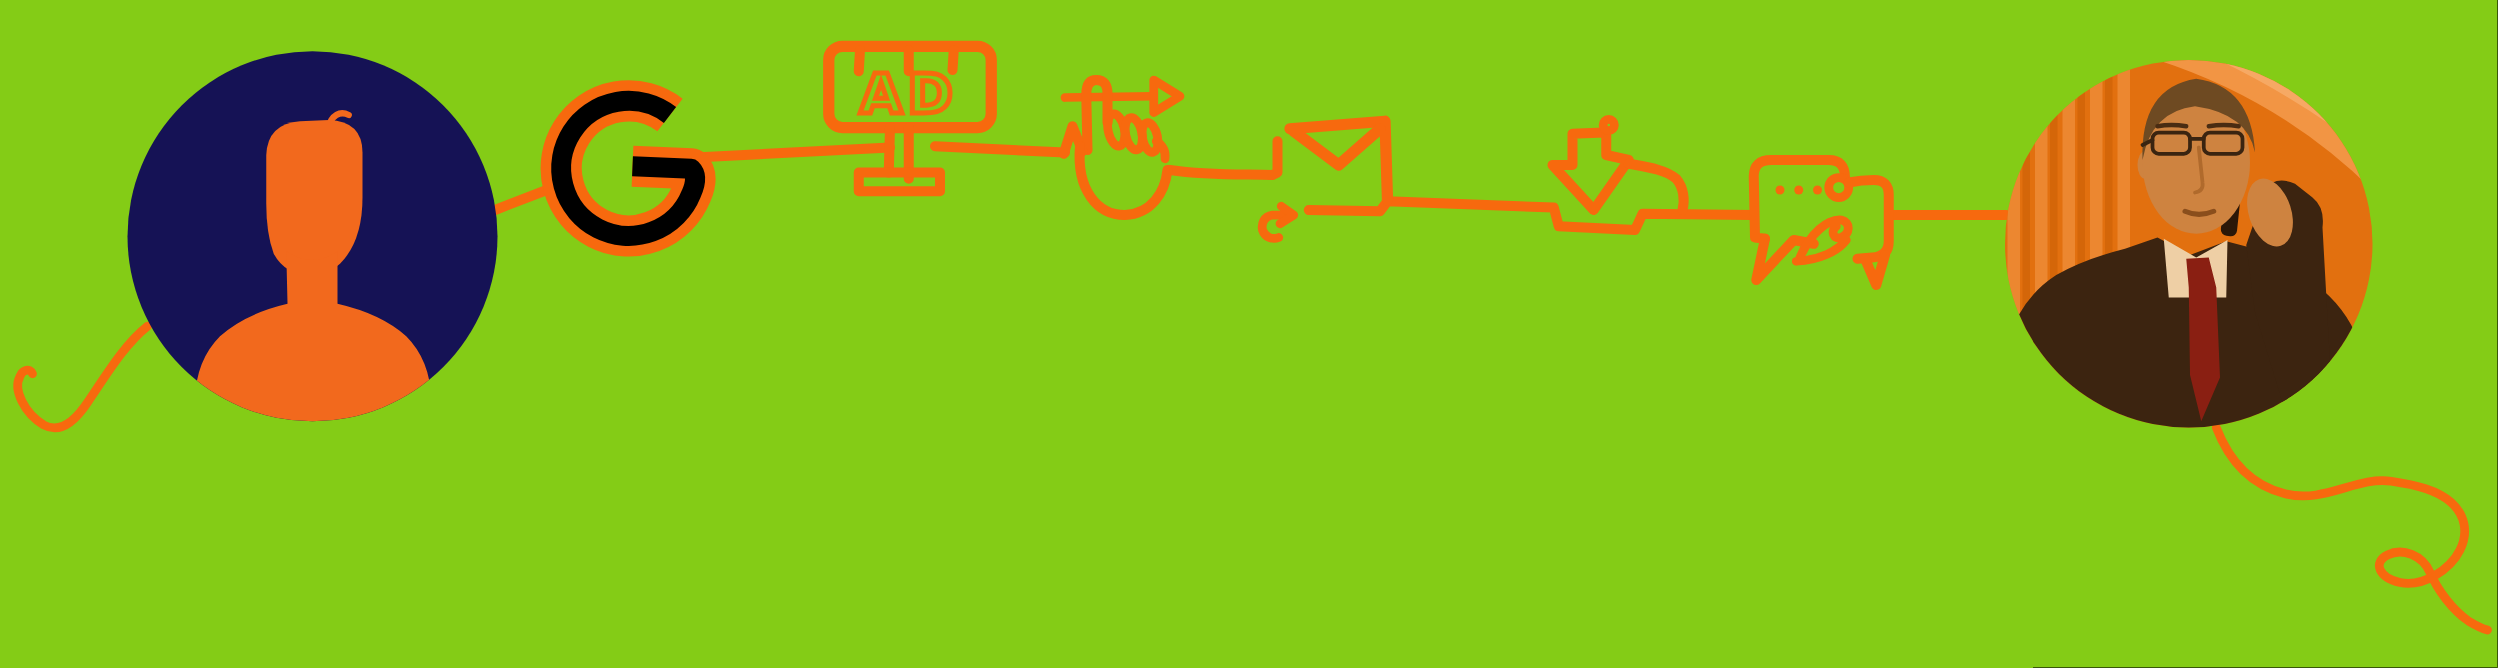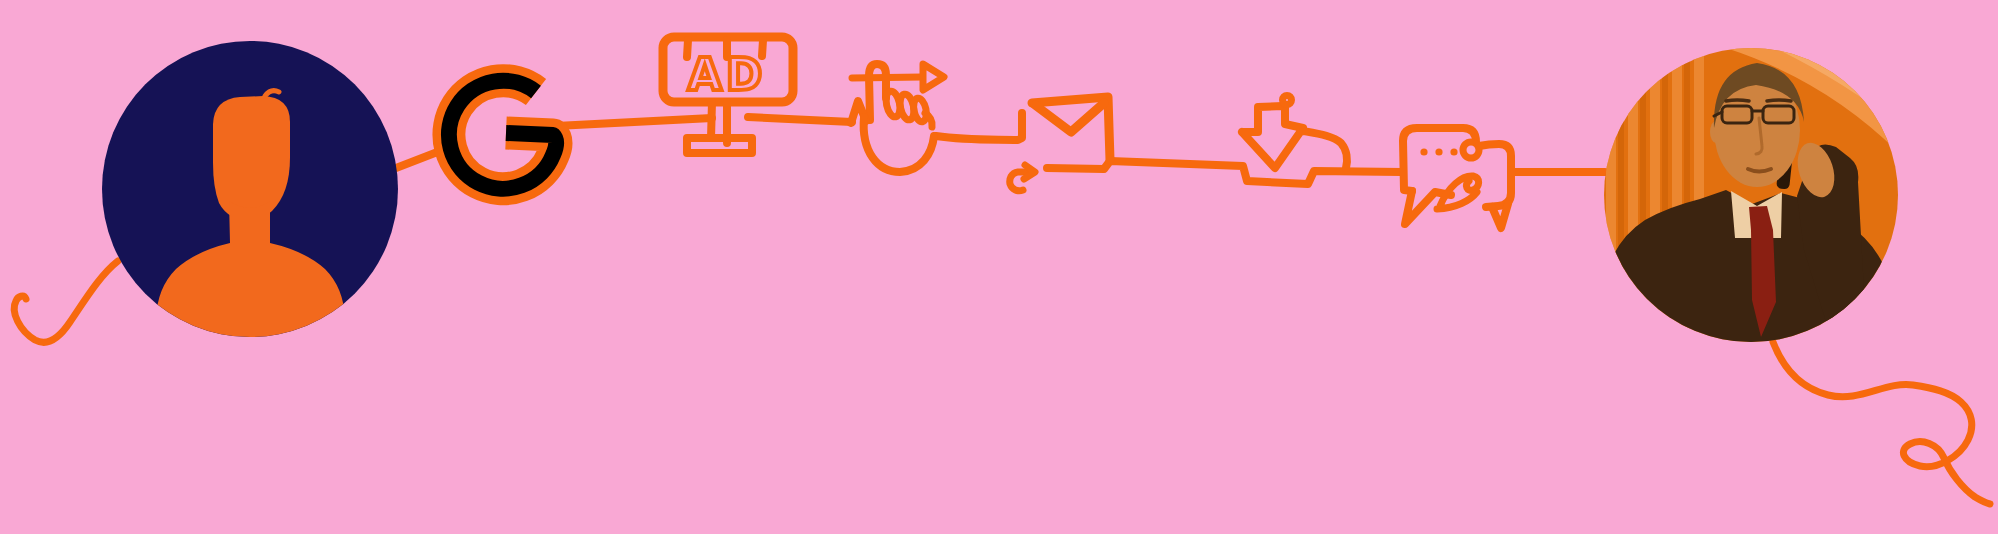--- a/index.html
+++ b/index.html
@@ -1,16 +1,16 @@
 <!DOCTYPE html>
 <html style="--orange: #F7690E; --avatar_orange: #F2691D; --navy: #151255; --photo_bg: #E2700F; --photo_light: #F49B4E; --photo_lighter: #F8B272; --suit: #3C2410; --skin: #CE8340; --hair: #6E4A22; --shirt: #EECFA5; --tie: #8A1F12; --phone: #2A1708;"><head>
 <meta charset="utf-8">
 <style>
   html,body{margin:0;padding:0;background:#000;}
-  .stage{position:relative;width:1998px;height:534px;background:#f9a8d4;overflow:hidden;text-align:center;}
+  .stage{position:relative;width:1998px;height:534px;background:#84cc16;overflow:hidden;text-align:center;}
   svg{display:block;}
   
   .ln  {fill:none;stroke:var(--orange,#F7690E);stroke-width:8;stroke-linecap:round;stroke-linejoin:round;}
   .ln7 {fill:none;stroke:var(--orange,#F7690E);stroke-width:7;stroke-linecap:round;stroke-linejoin:round;}
   .ln9 {fill:none;stroke:var(--orange,#F7690E);stroke-width:9;stroke-linecap:round;stroke-linejoin:round;}
   .g-outer{fill:none;stroke:var(--orange,#F7690E);stroke-width:33;stroke-linecap:butt;stroke-linejoin:round;}
   .g-inner{fill:none;stroke:#000;stroke-width:16;stroke-linecap:butt;stroke-linejoin:round;}
   .dot {fill:var(--orange,#F7690E);}
   .ad-text{fill:none;stroke:var(--orange,#F7690E);stroke-width:4px;
            font-family:"DejaVu Sans","Liberation Sans",sans-serif;font-weight:bold;

